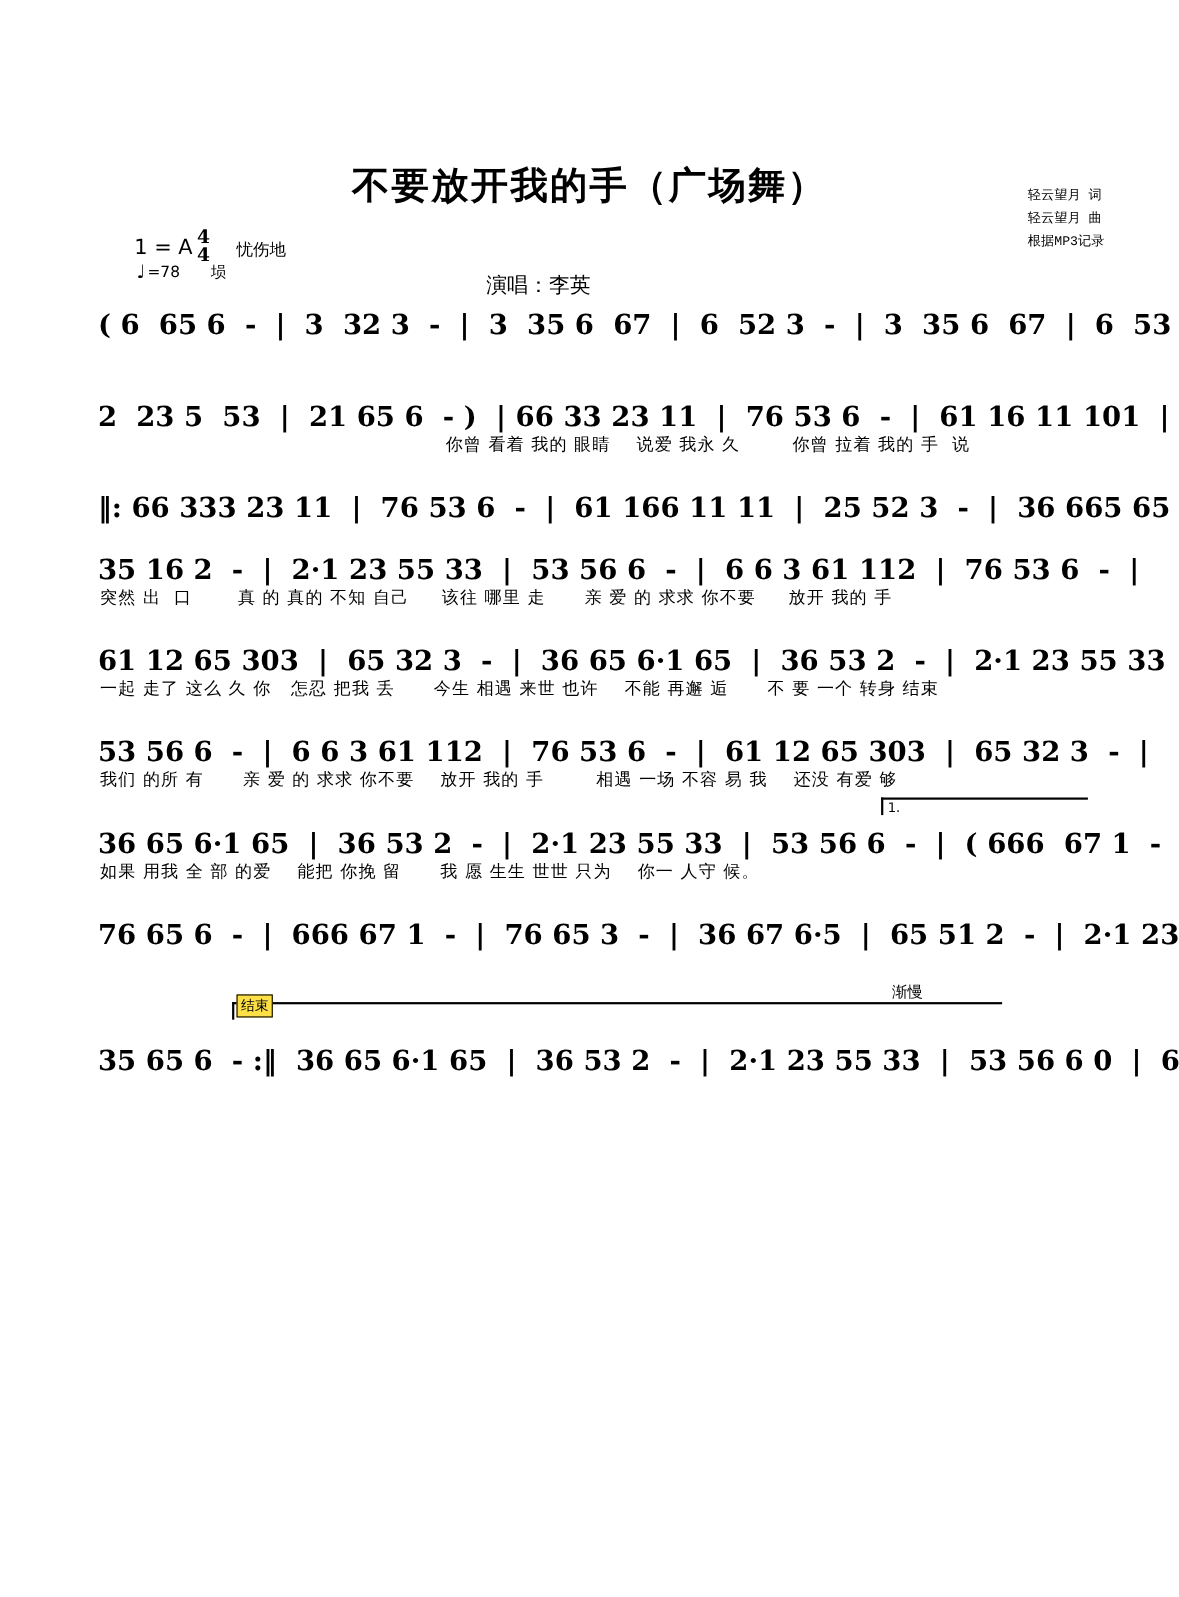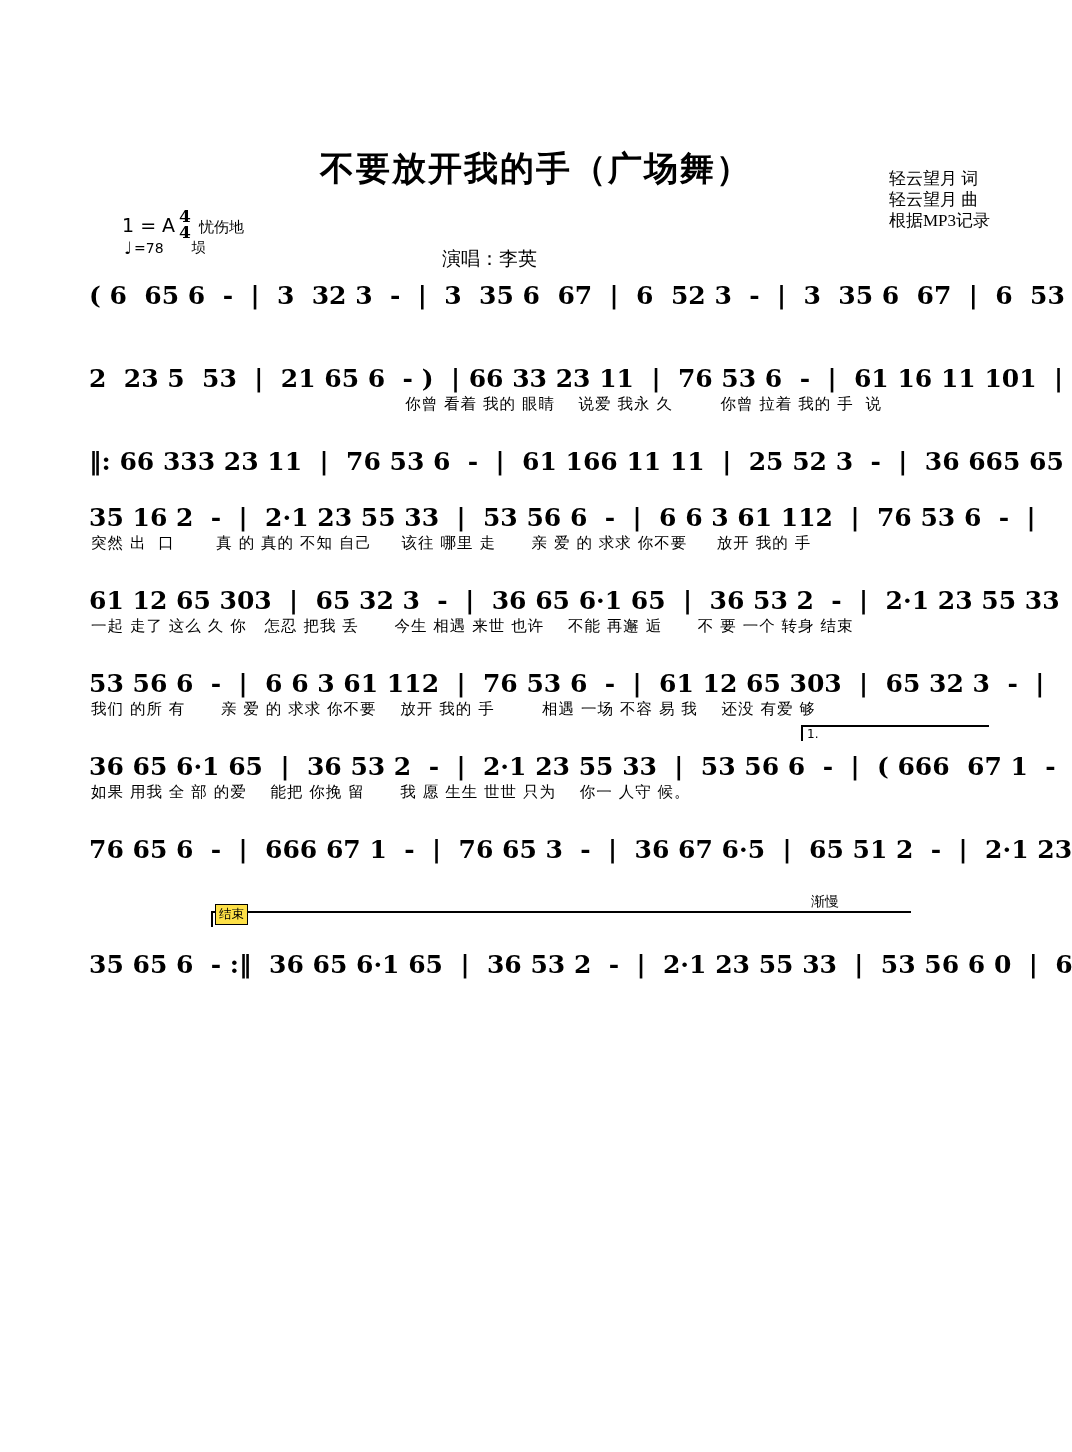--- a/index.html
+++ b/index.html
@@ -27,26 +27,26 @@
     text-align: center;
     font-size: 34px;
     font-weight: bold;
     letter-spacing: 2px;
     margin: 0;
     padding-top: 134px;
     font-family: "DejaVu Sans", sans-serif;
   }
   .credits {
     position: absolute;
-    right: 82px;
+    right: 68px;
     top: 168px;
-    font-size: 17px;
+    font-size: 12px;
     line-height: 21px;
     text-align: left;
-    font-family: Liberation Serif, serif;
+    font-family: Liberation Mono, monospace;
   }
   .meta-row {
     position: relative;
     height: 60px;
     margin-top: 14px;
   }
   .keysig {
     position: absolute;
     left: 110px;
     top: 4px;
@@ -63,21 +63,21 @@
     line-height: 0.95;
     font-size: 17px;
     font-weight: bold;
     margin: -2px 6px 0 4px;
     font-family: "DejaVu Serif", serif;
   }
   .frac .num { display: block; }
   .frac .den { display: block; }
   .mood {
     font-size: 15px;
-    margin-left: 2px;
+    margin-left: 18px;
     padding-top: 4px;
     font-family: "DejaVu Sans", sans-serif;
   }
   .tempo {
     position: absolute;
     left: 112px;
     top: 32px;
     font-size: 14px;
     font-family: "DejaVu Sans", sans-serif;
     display: flex;

